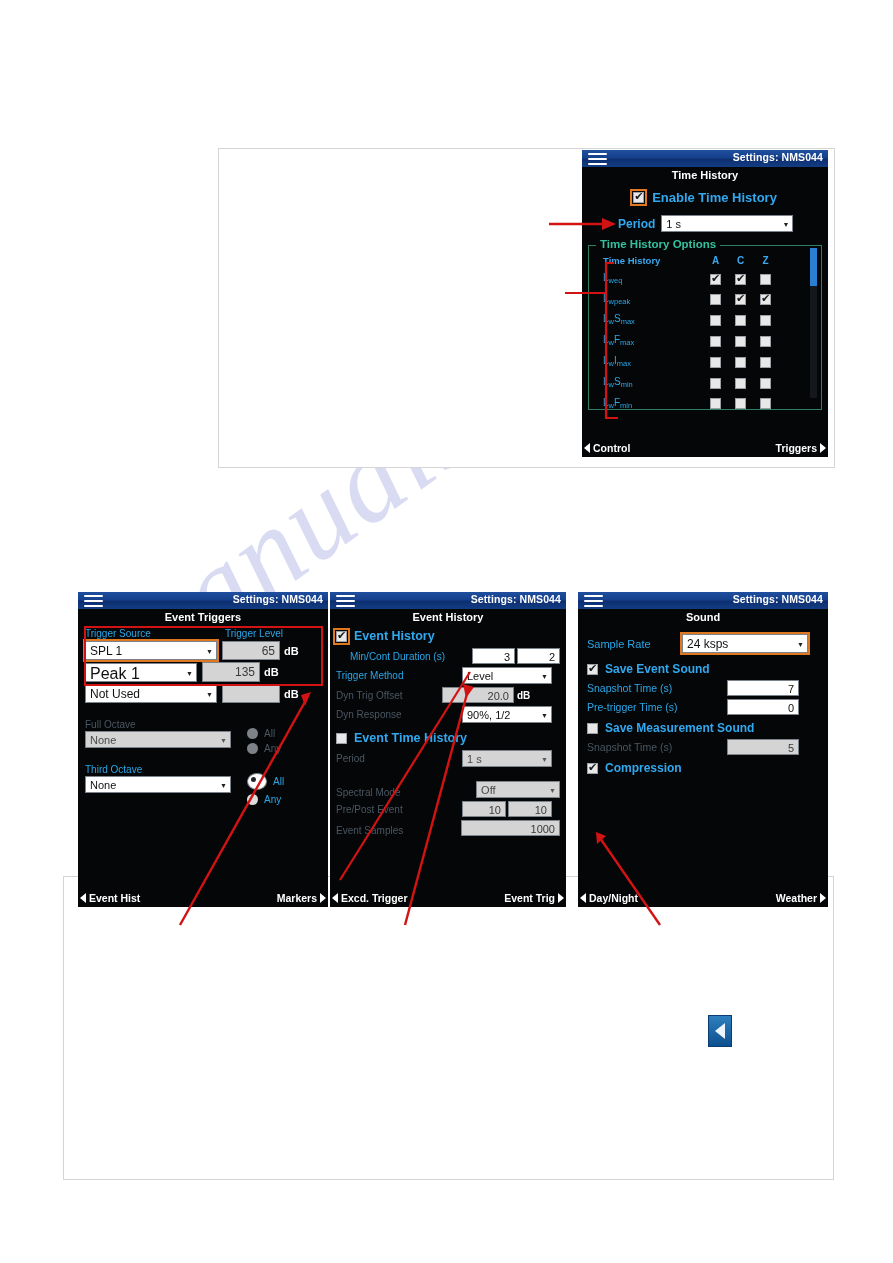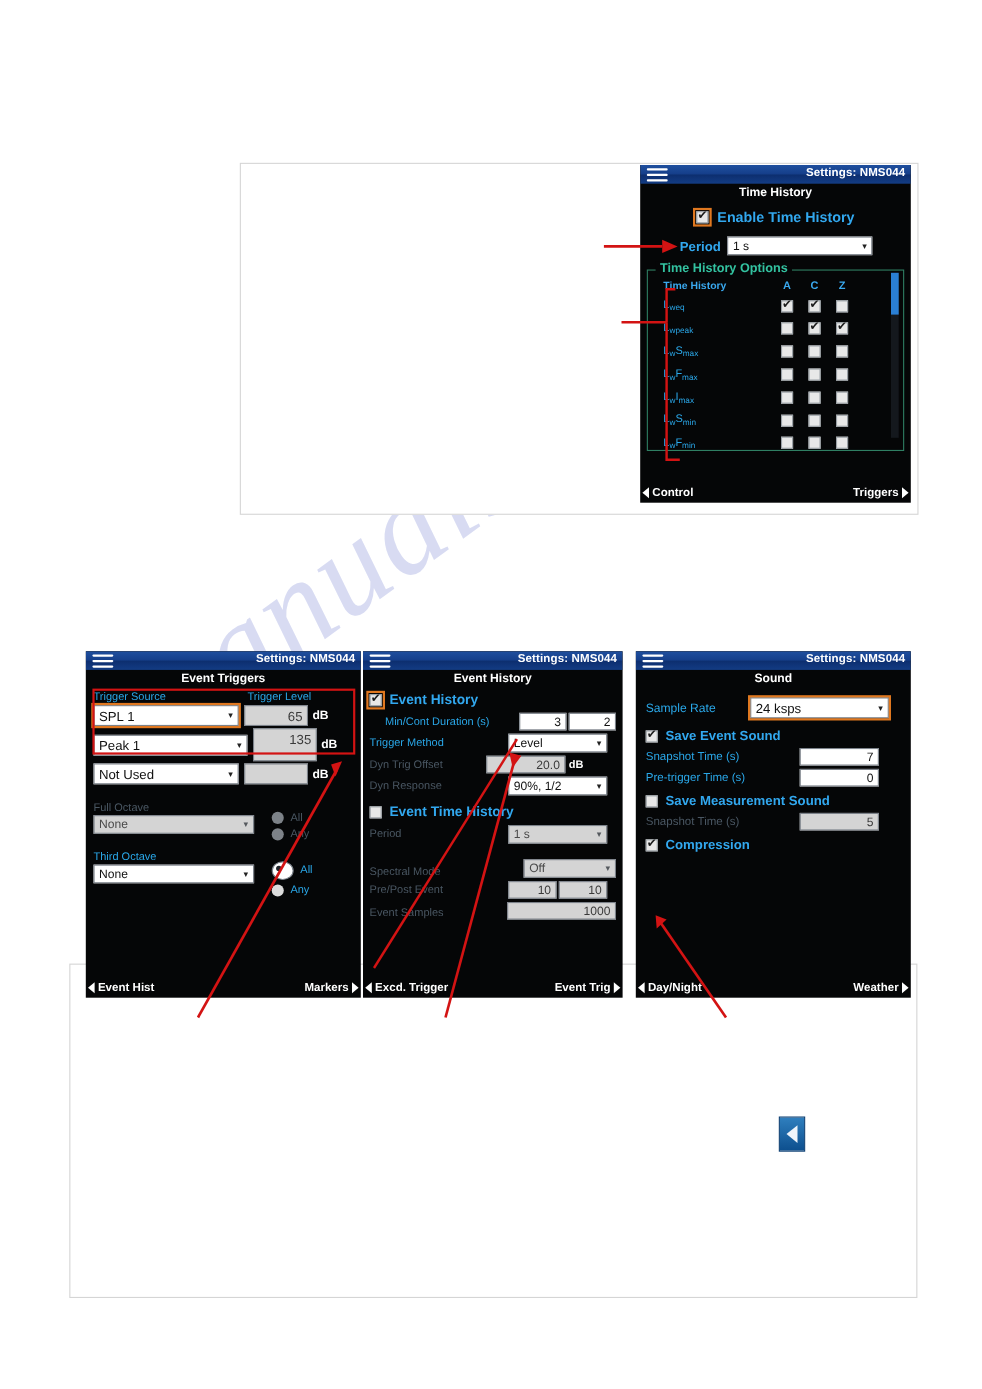--- a/index.html
+++ b/index.html
@@ -375,22 +375,22 @@
       <span class="lbl-cyan" style="width:140px;">Trigger Source</span>
       <span class="lbl-cyan">Trigger Level</span>
     </div>
     <div id="trigger-rows">
         <div style="display: flex; align-items: center; margin-top: 2px;">
           <span class="sel sel-hl" style="width: 132px; height: 19px; line-height: 17px; font-size: 12px;">SPL 1</span>
           <span class="inp ro" style="width: 58px; height: 19px; line-height: 17px; font-size: 12px; margin-left: 5px;">65</span>
           <span class="lbl-white" style="font-size: 11px; font-weight: bold; margin-left: 4px;">dB</span>
         </div>
         <div style="display: flex; align-items: center; margin-top: 2px;">
-          <span class="sel" style="width: 140px; height: 19px; line-height: 17px; font-size: 12px;">Peak 1</span>
-          <span class="inp ro" style="width: 58px; height: 30px; line-height: 17px; font-size: 12px; margin-left: 5px;">135</span>
+          <span class="sel" style="width: 112px; height: 19px; line-height: 17px; font-size: 16px;">Peak 1</span>
+          <span class="inp ro" style="width: 58px; height: 20px; line-height: 17px; font-size: 12px; margin-left: 5px;">135</span>
           <span class="lbl-white" style="font-size: 11px; font-weight: bold; margin-left: 4px;">dB</span>
         </div>
         <div style="display: flex; align-items: center; margin-top: 2px;">
           <span class="sel" style="width: 132px; height: 19px; line-height: 17px; font-size: 12px;">Not Used</span>
           <span class="inp ro" style="width: 58px; height: 19px; line-height: 17px; font-size: 12px; margin-left: 5px;"></span>
           <span class="lbl-white" style="font-size: 11px; font-weight: bold; margin-left: 4px;">dB</span>
         </div>
       </div>
 
     <div style="margin-top:16px;display:flex;">

